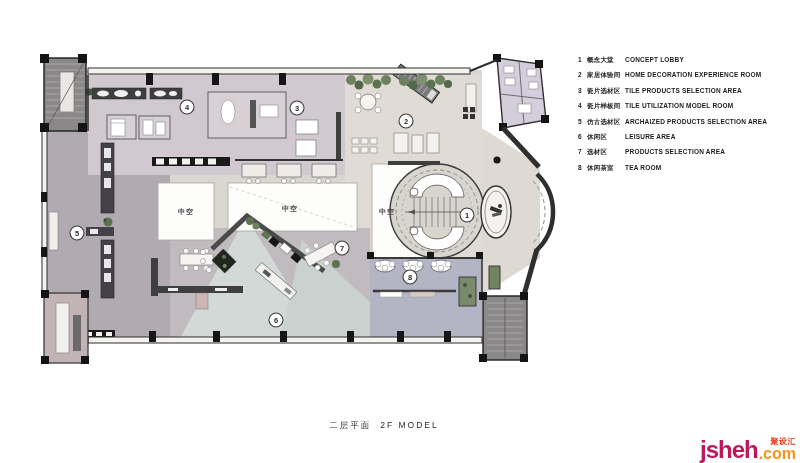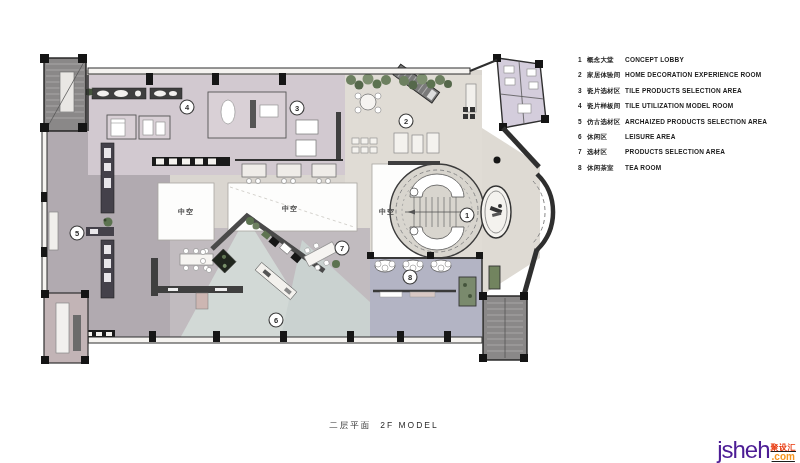--- a/index.html
+++ b/index.html
@@ -15,24 +15,24 @@
   .lg-row{display:flex;align-items:baseline;height:15.4px;font-size:6.5px;font-weight:bold;
           letter-spacing:.2px;white-space:nowrap;}
   .lg-num{width:9px;flex:none;}
   .lg-zh{width:38px;flex:none;}
   .lg-en{flex:none;}
   
   .plan-title{position:absolute;left:314px;top:420px;width:140px;display:flex;gap:9px;
               justify-content:center;font-size:8.5px;color:#2b2b2b;letter-spacing:2px;white-space:nowrap;}
   
   .watermark{position:absolute;right:4px;bottom:1px;display:flex;align-items:flex-end;line-height:1;}
-  .wm-name{font-size:24px;font-weight:400;color:#4c1d95;letter-spacing:-1px;}
-  .wm-stack{display:flex;flex-direction:column;align-items:center;margin-left:1px;text-decoration:underline;}
+  .wm-name{font-size:24px;font-weight:700;color:#be185d;letter-spacing:-1px;}
+  .wm-stack{display:flex;flex-direction:column;align-items:flex-end;margin-left:1px;}
   .wm-zh{font-size:8px;font-weight:bold;color:#e8380d;letter-spacing:.5px;}
-  .wm-tld{font-size:10px;font-weight:800;color:#f7941d;}
+  .wm-tld{font-size:16px;font-weight:800;color:#f7941d;}
 </style>
 </head>
 <body>
 
 <div class="stage">
 
   <svg class="plan-svg" width="800" height="463" viewBox="0 0 800 463">
 
     <g>
       <rect x="44" y="70" width="438" height="272" fill="#dad6d0"></rect>

